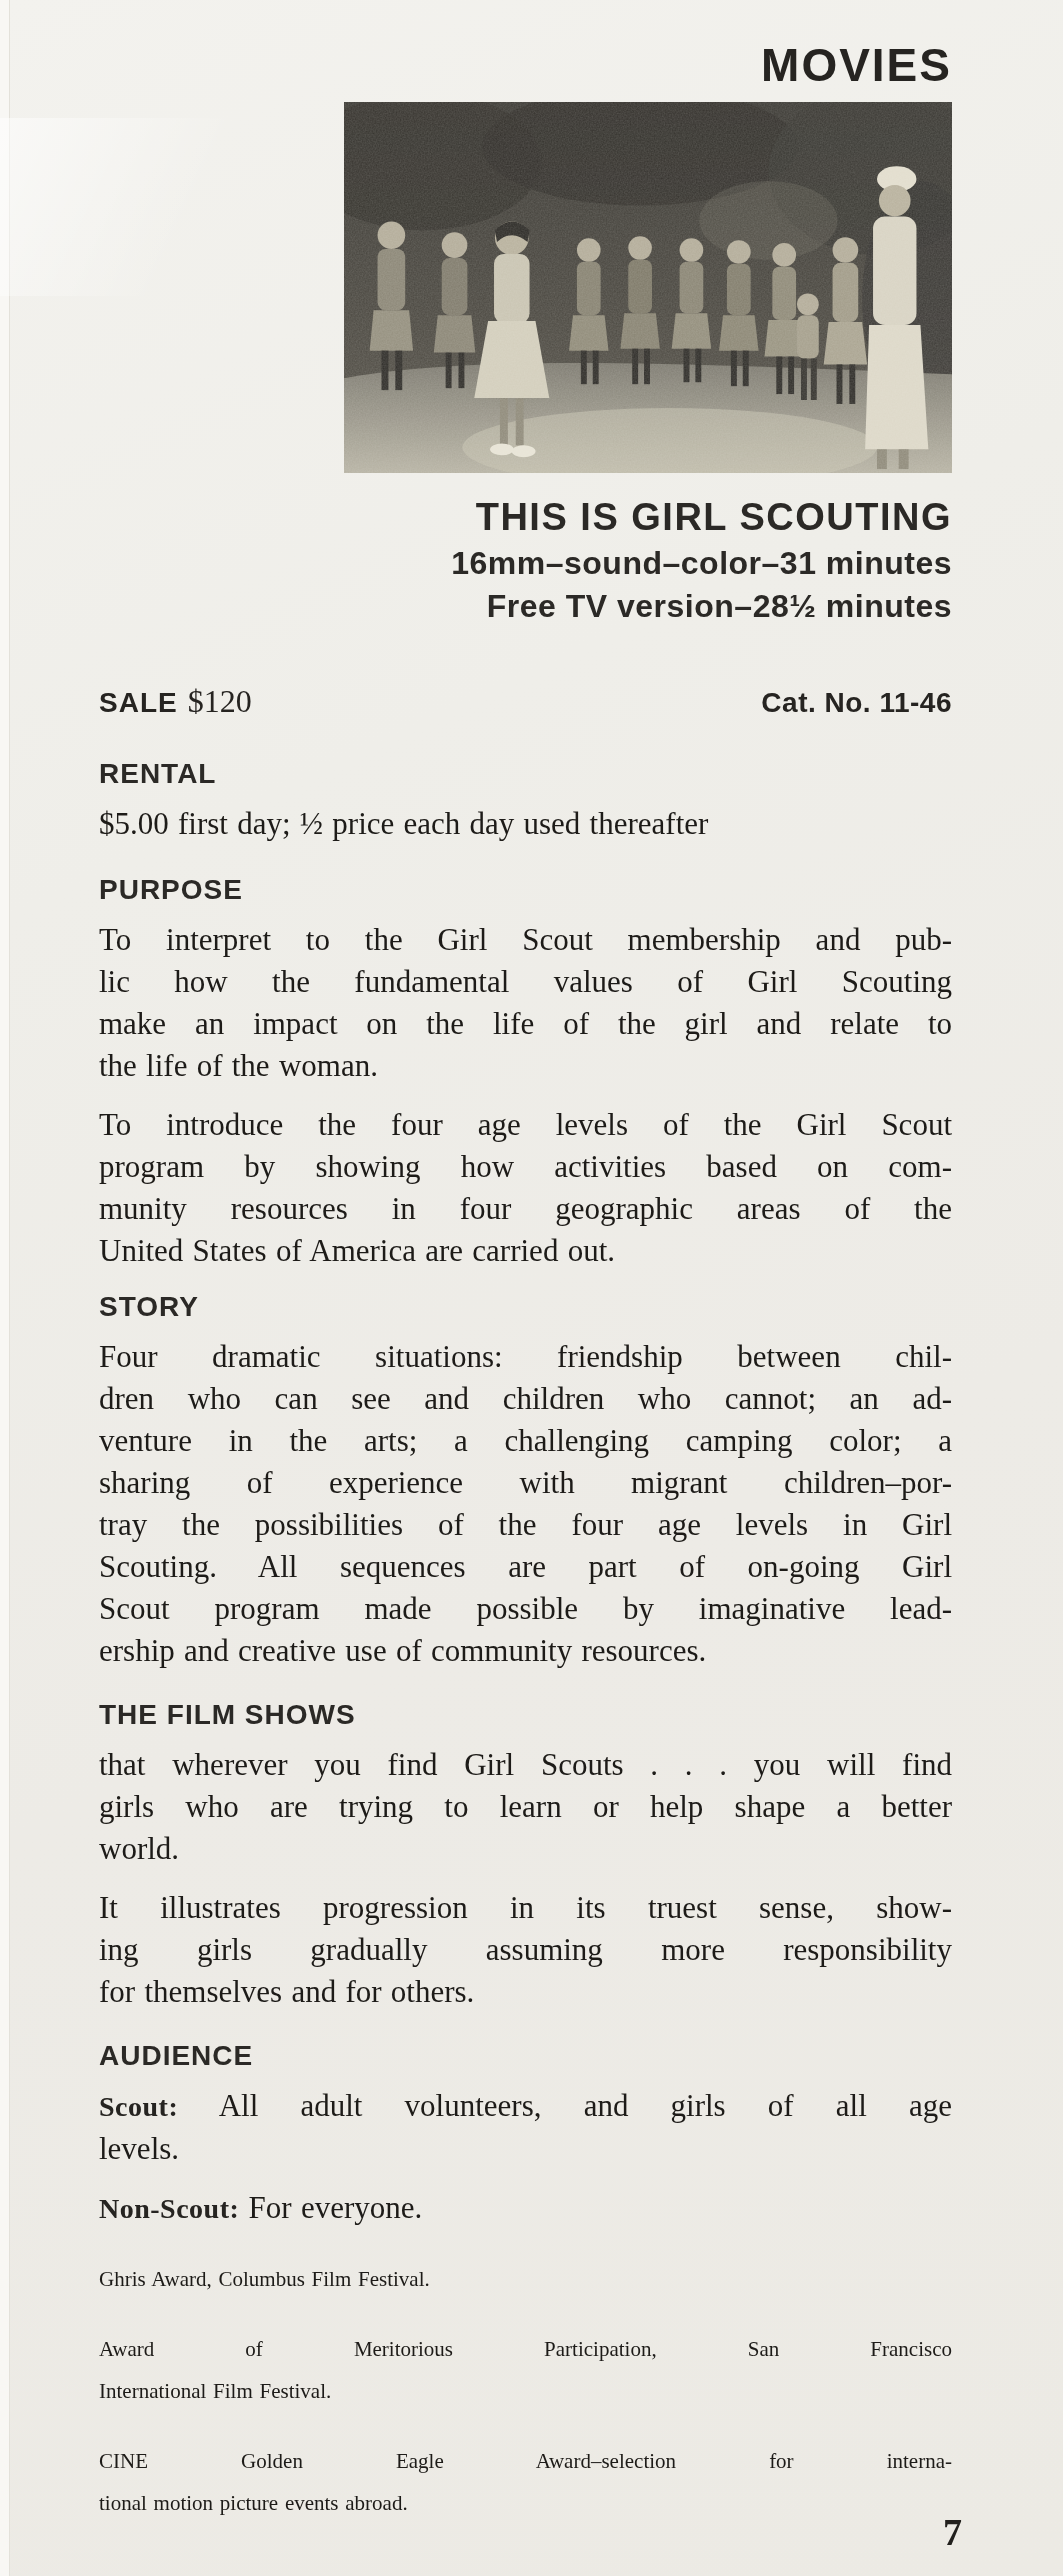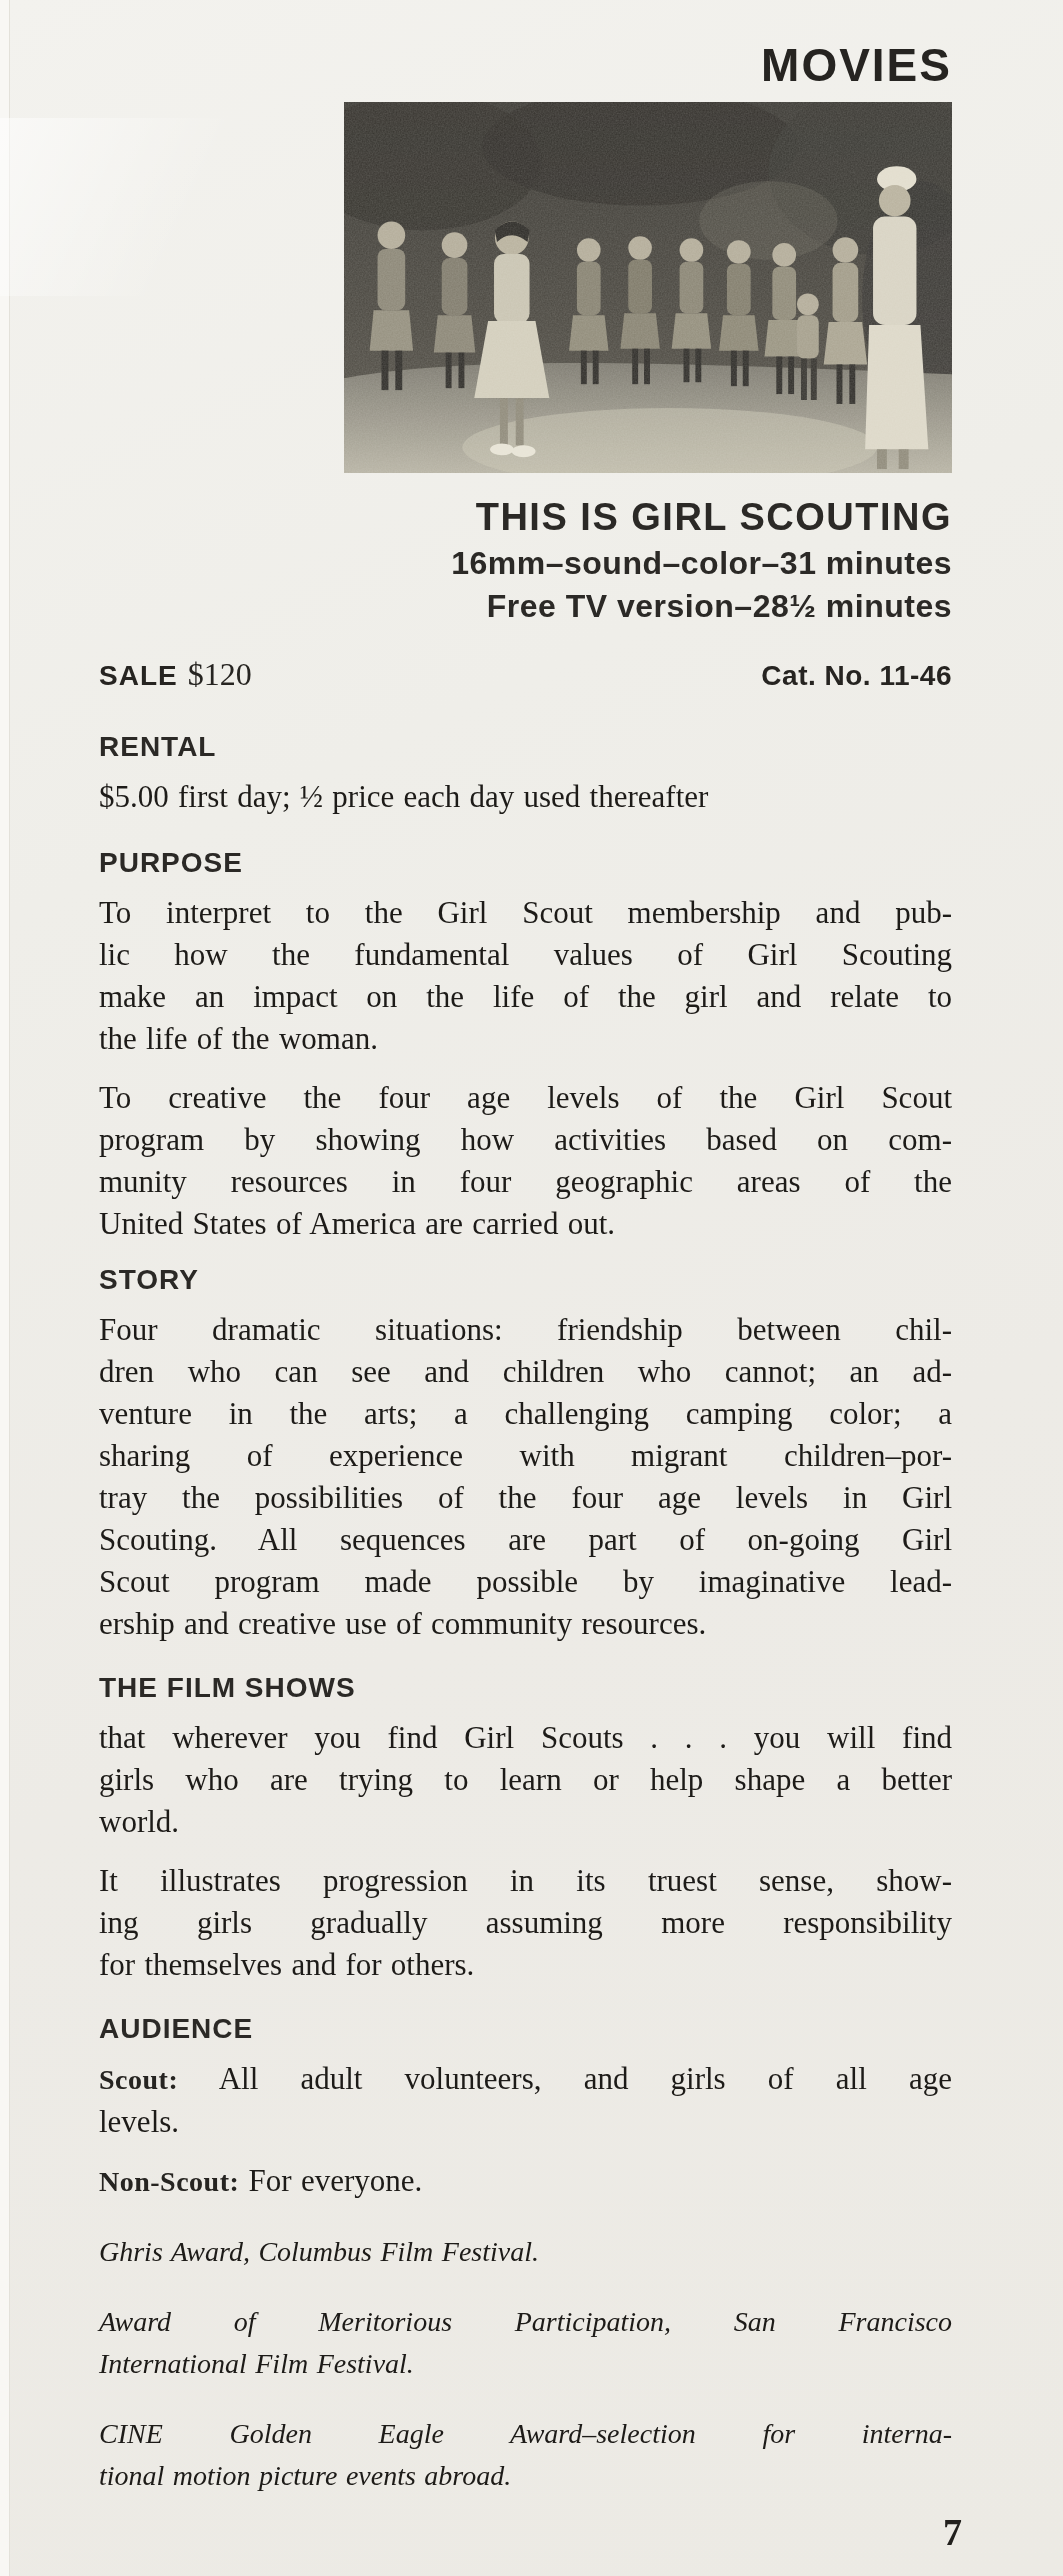--- a/index.html
+++ b/index.html
@@ -36,21 +36,21 @@
     background:#4a4842;
   }
   .title-block{
     margin-top:24px;text-align:right;
     font-family:"Liberation Sans", sans-serif;font-weight:bold;color:#2b2926;
   }
   .film-title{font-size:38px;line-height:41px;letter-spacing:1.5px;}
   .film-spec{font-size:32px;line-height:43px;letter-spacing:0.5px;margin-top:4px;}
   .film-spec + .film-spec{margin-top:0;}
   .sale-row{
-    margin-top:28px;display:flex;justify-content:space-between;align-items:baseline;
+    margin-top:55px;display:flex;justify-content:space-between;align-items:baseline;
   }
   .sale-left{font-family:"Liberation Sans", sans-serif;font-weight:bold;font-size:28px;letter-spacing:1px;color:#262421;}
   .sale-price{font-family:"Liberation Serif", serif;font-weight:normal;font-size:32px;letter-spacing:0;margin-left:10px;}
   .cat-no{font-family:"Liberation Sans", sans-serif;font-weight:bold;font-size:28px;letter-spacing:0.5px;color:#262421;}
   .sec-heading{
     font-family:"Liberation Sans", sans-serif;font-weight:bold;
     font-size:28px;line-height:30px;letter-spacing:1px;color:#2b2926;
   }
   .mt-rental{margin-top:39px;}
   .mt-purpose{margin-top:30px;}
@@ -63,21 +63,21 @@
   }
   .para + .para{margin-top:17px;}
   .para .line{text-align:justify;text-align-last:justify;}
   .para .line:last-child{text-align-last:left;}
   .para.single .line{text-align-last:left;}
   .lead{
     font-family:Liberation Serif, serif;font-weight:bold;
     font-size:28px;letter-spacing:0.5px;color:#262421;
   }
   .awards{margin-top:22px;}
-  .award{font-style:italic;font-size:28px;line-height:42px;margin-top:28px;word-spacing:1.5px;}
+  .award{font-size:21px;line-height:42px;margin-top:28px;word-spacing:1.5px;}
   .award .line{text-align:justify;text-align-last:justify;}
   .award .line:last-child{text-align-last:left;}
   .page-number{
     position:absolute;right:102px;bottom:22px;
     font-family:"Liberation Serif", serif;font-weight:bold;font-size:38px;color:#22201d;
   }
 </style>
 </head>
 <body>
 
@@ -199,21 +199,21 @@
     </div>
 
   <div class="sec-heading mt-purpose">PURPOSE</div>
   <div class="para">
       <div class="line">To interpret to the Girl Scout membership and pub-</div>
       <div class="line">lic how the fundamental values of Girl Scouting</div>
       <div class="line">make an impact on the life of the girl and relate to</div>
       <div class="line">the life of the woman.</div>
     </div>
   <div class="para">
-      <div class="line">To creative the four age levels of the Girl Scout</div>
+      <div class="line">To introduce the four age levels of the Girl Scout</div>
       <div class="line">program by showing how activities based on com-</div>
       <div class="line">munity resources in four geographic areas of the</div>
       <div class="line">United States of America are carried out.</div>
     </div>
 
   <div class="sec-heading mt-story">STORY</div>
   <div class="para">
       <div class="line">Four dramatic situations: friendship between chil-</div>
       <div class="line">dren who can see and children who cannot; an ad-</div>
       <div class="line">venture in the arts; a challenging camping color; a</div>

